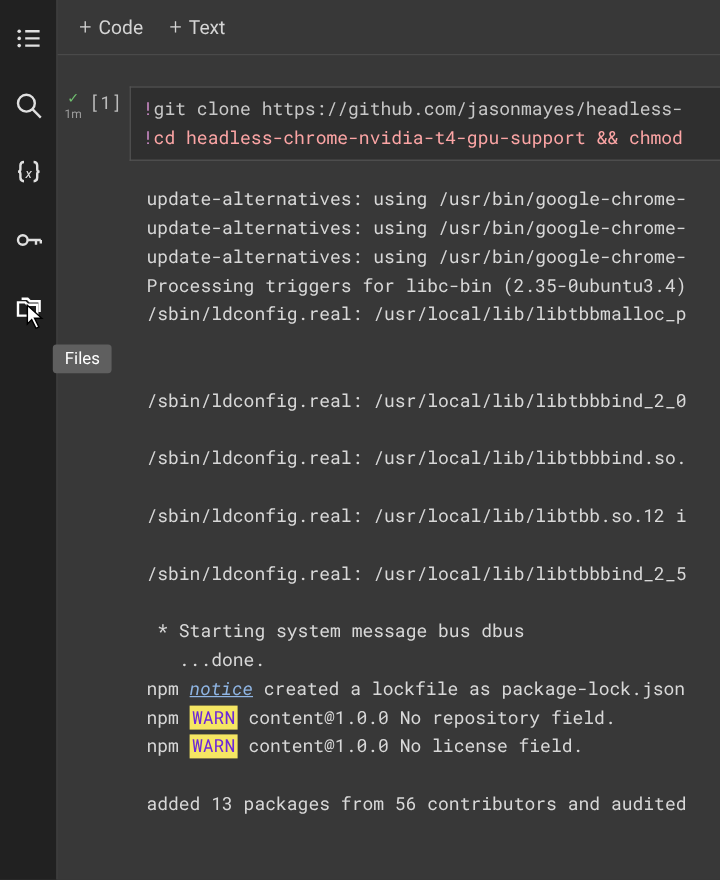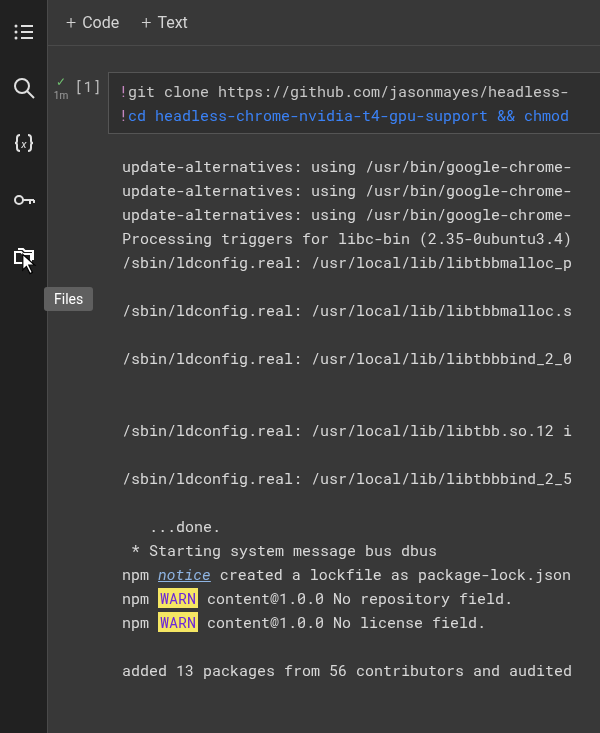--- a/index.html
+++ b/index.html
@@ -101,21 +101,21 @@
     padding: 6px 10px;
     font-family: "Roboto Mono", Consolas, monospace;
     font-size: 15px;
     line-height: 1.6;
     color: #c8c8c8;
     white-space: pre;
     overflow: hidden;
   }
   .code-block .op { color: #c586c0; }
   .code-block .str { color: #c8c8c8; text-decoration-color: #7a7a7a; }
-  .code-block .kw { color: #3b82f6; text-align: center; }
+  .code-block .kw { color: #fca5a5; text-align: center; }
   .output {
     font-family: "Roboto Mono", Consolas, monospace;
     font-size: 15px;
     line-height: 1.6;
     color: #d8d8d8;
     padding: 20px 0 0 74px;
     white-space: pre;
     overflow: hidden;
   }
   .output a.notice { color: #8fb5e3; text-decoration: underline; font-style: italic; }
@@ -191,31 +191,31 @@
       <div class="code-block"><span class="op">!</span><span>git clone </span><span class="str">https://github.com/jasonmayes/headless-</span>
 <span class="op">!</span><span class="kw">cd headless-chrome-nvidia-t4-gpu-support &amp;&amp; chmod</span></div>
     </div>
 
     <div class="output" id="output"><span>update-alternatives: using /usr/bin/google-chrome-
 </span><span>update-alternatives: using /usr/bin/google-chrome-
 </span><span>update-alternatives: using /usr/bin/google-chrome-
 </span><span>Processing triggers for libc-bin (2.35-0ubuntu3.4)
 </span><span>/sbin/ldconfig.real: /usr/local/lib/libtbbmalloc_p
 </span><span>
-</span><span>/sbin/ldconfig.real: /usr/local/lib/libtbbmalloc.s
 </span><span>
 </span><span>/sbin/ldconfig.real: /usr/local/lib/libtbbbind_2_0
 </span><span>
+</span><span>/sbin/ldconfig.real: /usr/local/lib/libtbbbind.so.
 </span><span>
 </span><span>/sbin/ldconfig.real: /usr/local/lib/libtbb.so.12 i
 </span><span>
 </span><span>/sbin/ldconfig.real: /usr/local/lib/libtbbbind_2_5
 </span><span>
+</span><span> * Starting system message bus dbus
 </span><span>   ...done.
-</span><span> * Starting system message bus dbus
 </span><span>npm </span><a class="notice">notice</a><span> created a lockfile as package-lock.json
 </span><span>npm </span><span class="warn">WARN</span><span> content@1.0.0 No repository field.
 </span><span>npm </span><span class="warn">WARN</span><span> content@1.0.0 No license field.
 </span><span>
 </span><span>added 13 packages from 56 contributors and audited
 </span><span>
 </span></div>
   </div>
 </div>
 

